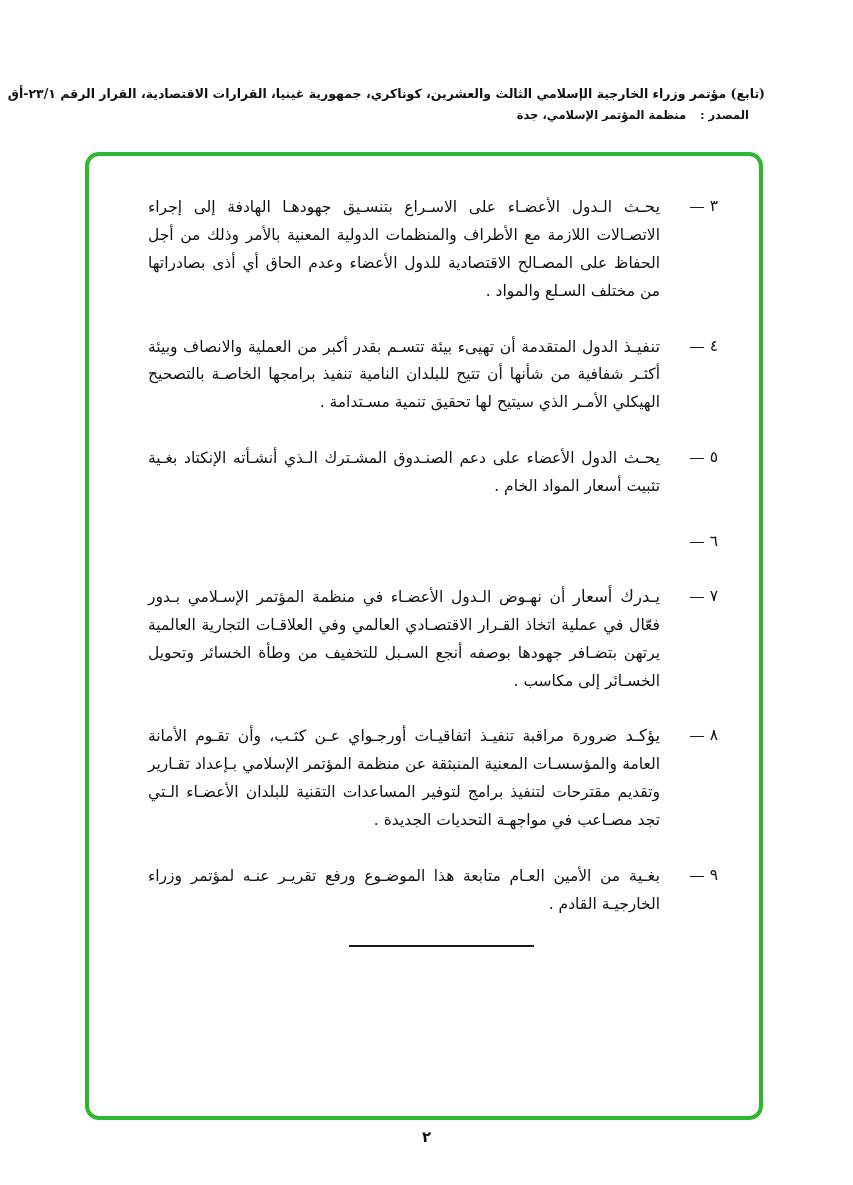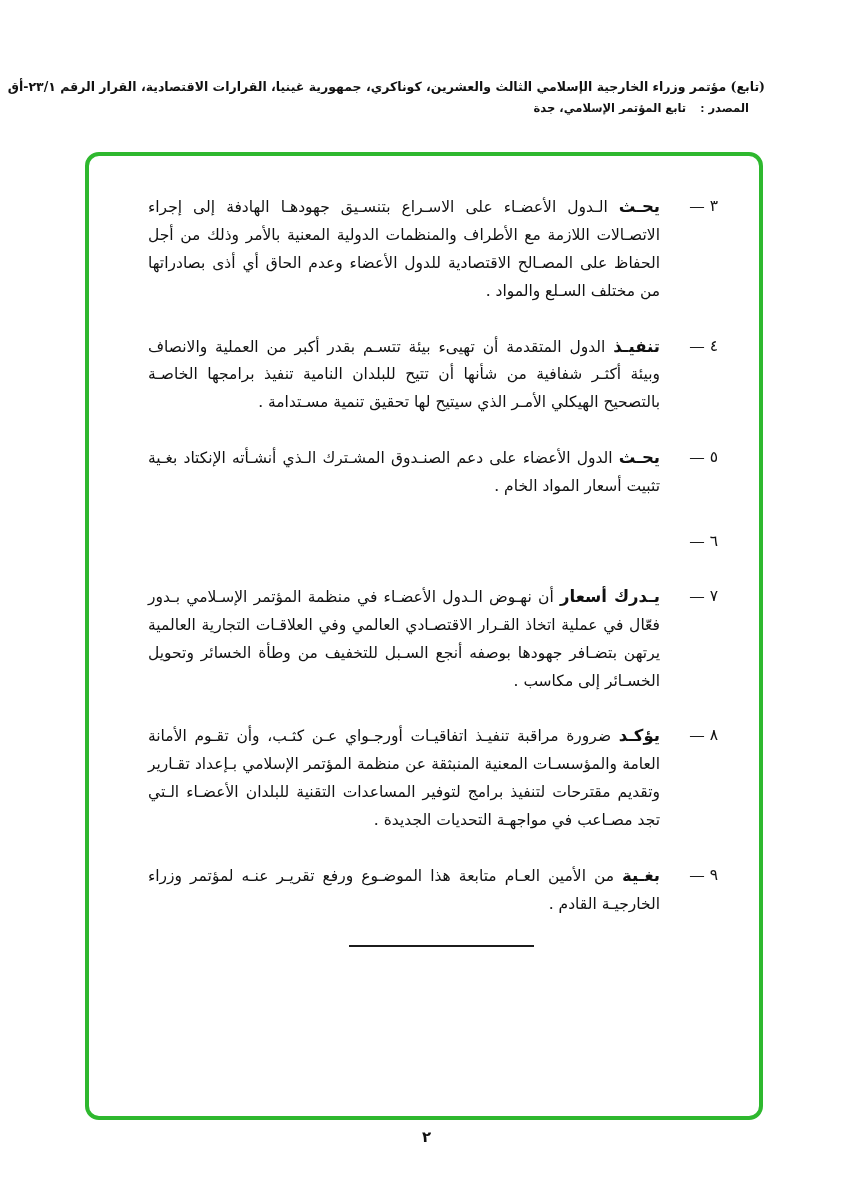--- a/index.html
+++ b/index.html
@@ -12,21 +12,21 @@
     height: 1185px;
     position: relative;
     font-family: "DejaVu Serif", "DejaVu Sans", serif;
     color: #111;
     overflow: hidden;
   }
 
   
   .doc-header {
     position: absolute;
-    top: 79px;
+    top: 86px;
     right: 88px;
     left: 80px;
     direction: rtl;
     text-align: right;
   }
   .doc-header .line1 {
     font-size: 12.5px;
     font-weight: bold;
     letter-spacing: 0.2px;
     white-space: nowrap;
@@ -71,21 +71,21 @@
     flex: 0 0 46px;
     white-space: nowrap;
     text-align: right;
     padding-top: 1px;
   }
   .para .body {
     flex: 1 1 auto;
     text-align: justify;
   }
   .para .lead {
-    font-weight: bold;
+    font-weight: normal;
     font-size: 16.5px;
   }
 
   .end-line {
     width: 185px;
     margin: 8px auto 0 auto;
     border-top: 2px solid #1c1c1c;
     transform: translateX(8px);
   }
 
@@ -101,21 +101,21 @@
 </style>
 </head>
 <body>
 
 <div>
 
   <div class="doc-header">
     <div class="line1">(تابع) مؤتمر وزراء الخارجية الإسلامي الثالث والعشرين، كوناكري، جمهورية غينيا، القرارات الاقتصادية، القرار الرقم ٢٣/١-أق</div>
     <div class="line2">
       <span>المصدر :</span>
-      <span class="src-value">تابع المؤتمر الإسلامي، جدة</span>
+      <span class="src-value">منظمة المؤتمر الإسلامي، جدة</span>
     </div>
   </div>
 
   <div class="frame" style="border-color: rgb(46, 184, 46);"></div>
 
   <div class="content">
 
   <div class="para">
     <span class="marker">٣ —</span>
     <span class="body"><b class="lead">يحـث</b><span> الـدول الأعضـاء على الاسـراع بتنسـيق جهودهـا الهادفة إلى إجراء الاتصـالات اللازمة مع الأطراف والمنظمات الدولية المعنية بالأمر وذلك من أجل الحفاظ على المصـالح الاقتصادية للدول الأعضاء وعدم الحاق أي أذى بصادراتها من مختلف السـلع والمواد .</span></span>

